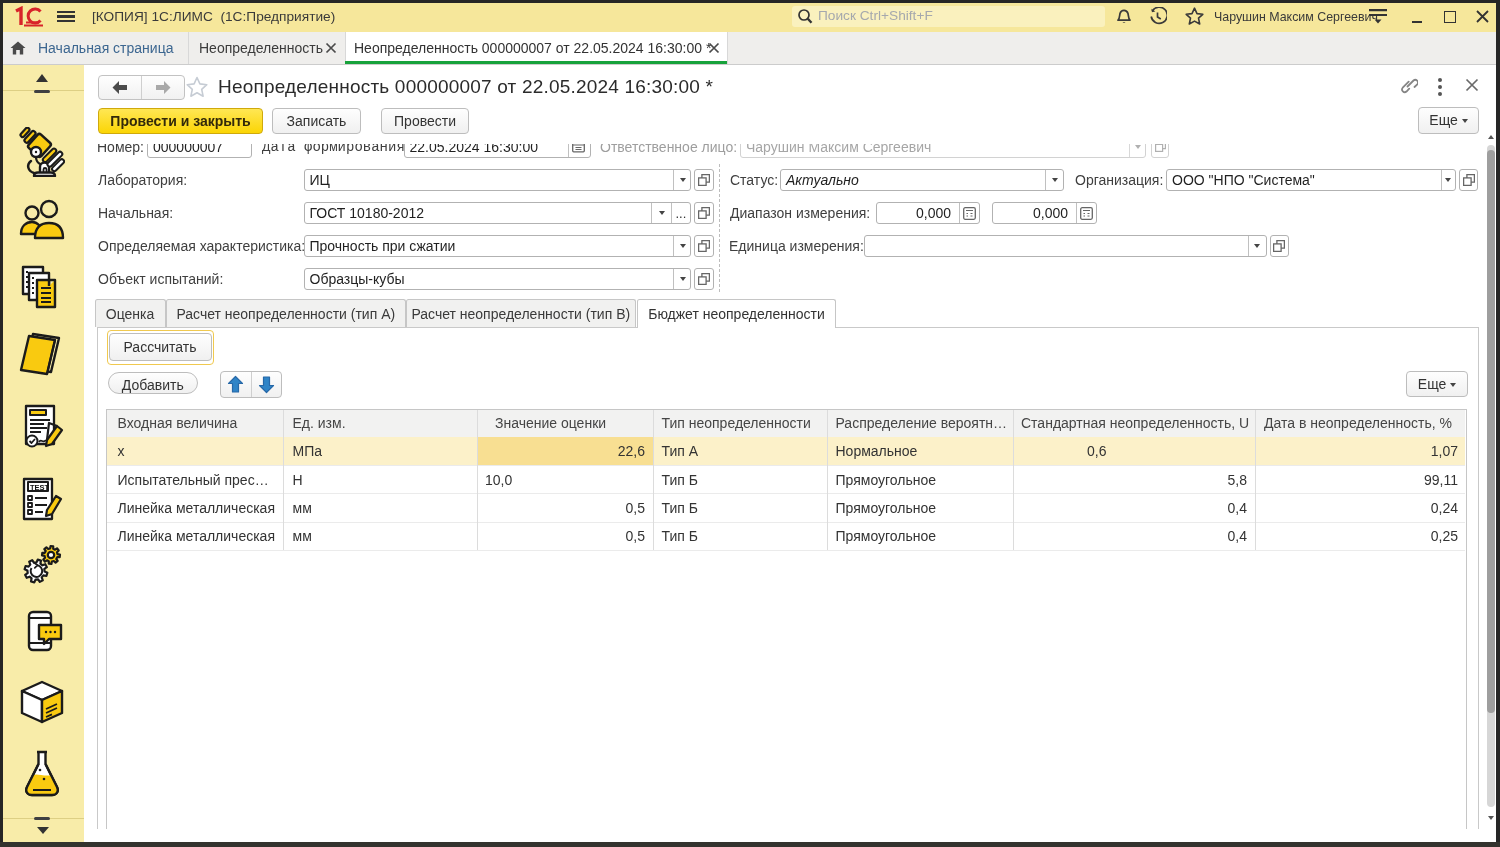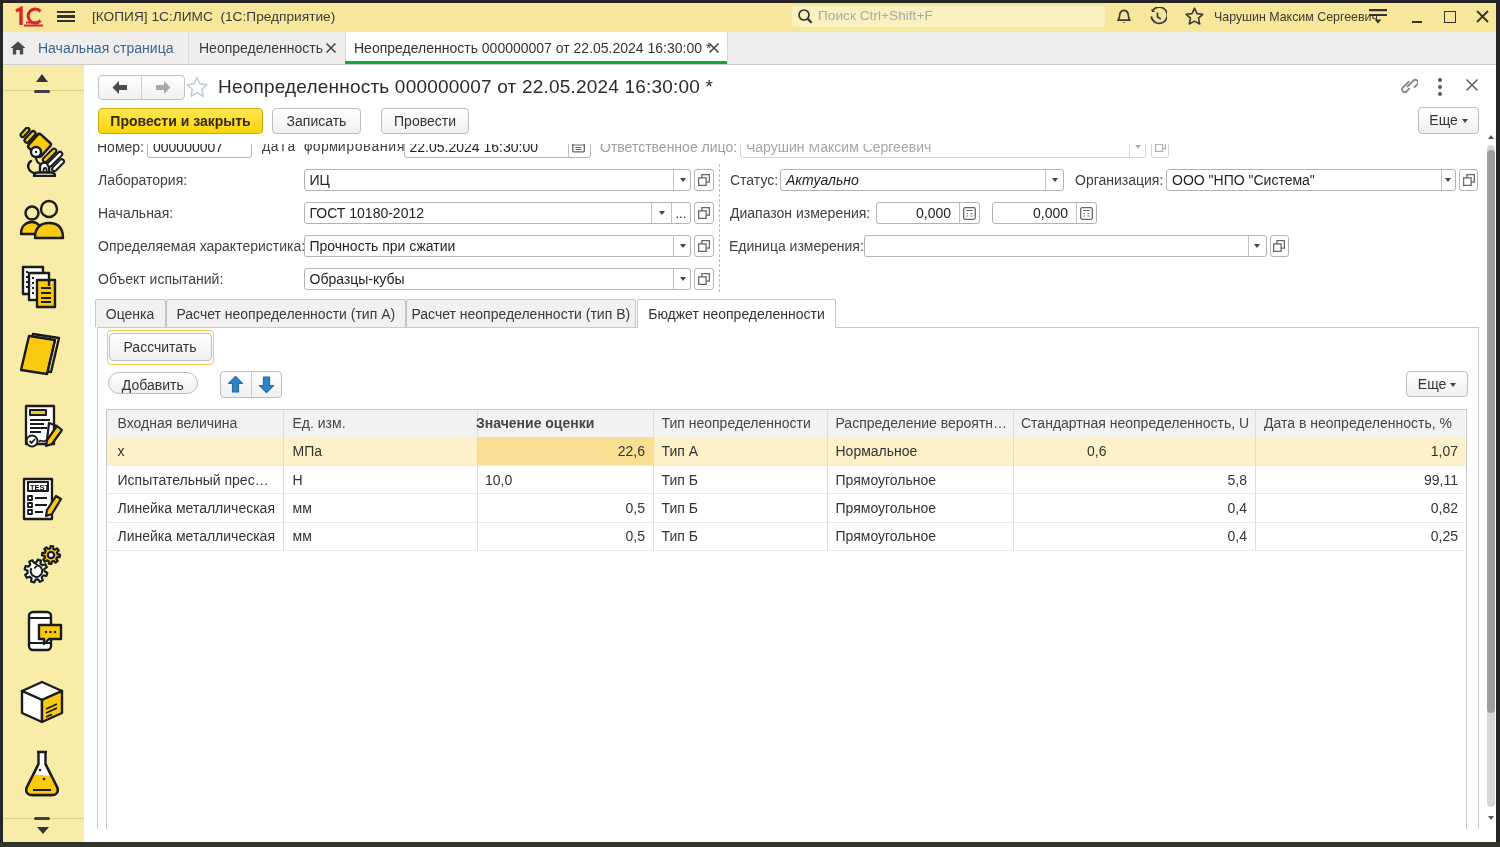--- a/index.html
+++ b/index.html
@@ -376,21 +376,21 @@
 <div class="hline" style="left:107px;top:550px;width:1358px;background:#ebebeb;"></div>
 <div class="vline" style="left:283px;top:409.5px;height:140px;background:#dcdcdc;"></div>
 <div class="vline" style="left:477px;top:409.5px;height:140px;background:#dcdcdc;"></div>
 <div class="vline" style="left:653px;top:409.5px;height:140px;background:#dcdcdc;"></div>
 <div class="vline" style="left:826.5px;top:409.5px;height:140px;background:#dcdcdc;"></div>
 <div class="vline" style="left:1013px;top:409.5px;height:140px;background:#dcdcdc;"></div>
 <div class="vline" style="left:1255px;top:409.5px;height:140px;background:#dcdcdc;"></div>
 
 <div class="th" style="left:117.5px;top:408.5px;">Входная величина</div>
 <div class="th" style="left:292.5px;top:408.5px;">Ед. изм.</div>
-<div class="th" style="left:476px;top:408.5px;font-weight:bold;">Значение оценки</div>
+<div class="th" style="left:495px;top:408.5px;">Значение оценки</div>
 <div class="th" style="left:661.5px;top:408.5px;">Тип неопределенности</div>
 <div class="th" style="left:835.5px;top:408.5px;">Распределение вероятн…</div>
 <div class="th" style="left:1021px;top:408.5px;">Стандартная неопределенность, U</div>
 <div class="th" style="left:1264px;top:408.5px;">Дата в неопределенность, %</div>
 
 <div class="tc" style="left:117.5px;top:437px;">x</div>
 <div class="tc" style="left:292.5px;top:437px;">МПа</div>
 <div class="tc" style="left:485px;top:437px;width:160px;text-align:right;">22,6</div>
 <div class="tc" style="left:661.5px;top:437px;">Тип А</div>
 <div class="tc" style="left:835.5px;top:437px;">Нормальное</div>
@@ -404,21 +404,21 @@
 <div class="tc" style="left:835.5px;top:465.5px;">Прямоугольное</div>
 <div class="tc" style="left:1087px;top:465.5px;width:160px;text-align:right;">5,8</div>
 <div class="tc" style="left:1298px;top:465.5px;width:160px;text-align:right;">99,11</div>
 
 <div class="tc" style="left:117.5px;top:493.5px;">Линейка металлическая</div>
 <div class="tc" style="left:292.5px;top:493.5px;">мм</div>
 <div class="tc" style="left:485px;top:493.5px;width:160px;text-align:right;">0,5</div>
 <div class="tc" style="left:661.5px;top:493.5px;">Тип Б</div>
 <div class="tc" style="left:835.5px;top:493.5px;">Прямоугольное</div>
 <div class="tc" style="left:1087px;top:493.5px;width:160px;text-align:right;">0,4</div>
-<div class="tc" style="left:1298px;top:493.5px;width:160px;text-align:right;">0,82</div>
+<div class="tc" style="left:1298px;top:493.5px;width:160px;text-align:right;">0,24</div>
 
 <div class="tc" style="left:117.5px;top:522px;">Линейка металлическая</div>
 <div class="tc" style="left:292.5px;top:522px;">мм</div>
 <div class="tc" style="left:485px;top:522px;width:160px;text-align:right;">0,5</div>
 <div class="tc" style="left:661.5px;top:522px;">Тип Б</div>
 <div class="tc" style="left:835.5px;top:522px;">Прямоугольное</div>
 <div class="tc" style="left:1087px;top:522px;width:160px;text-align:right;">0,4</div>
 <div class="tc" style="left:1298px;top:522px;width:160px;text-align:right;">0,25</div>
 
 <div class="a" style="left:1488px;top:135px;width:0;height:0;border-left:3px solid transparent;border-right:3px solid transparent;border-bottom:4px solid #555;"></div>

